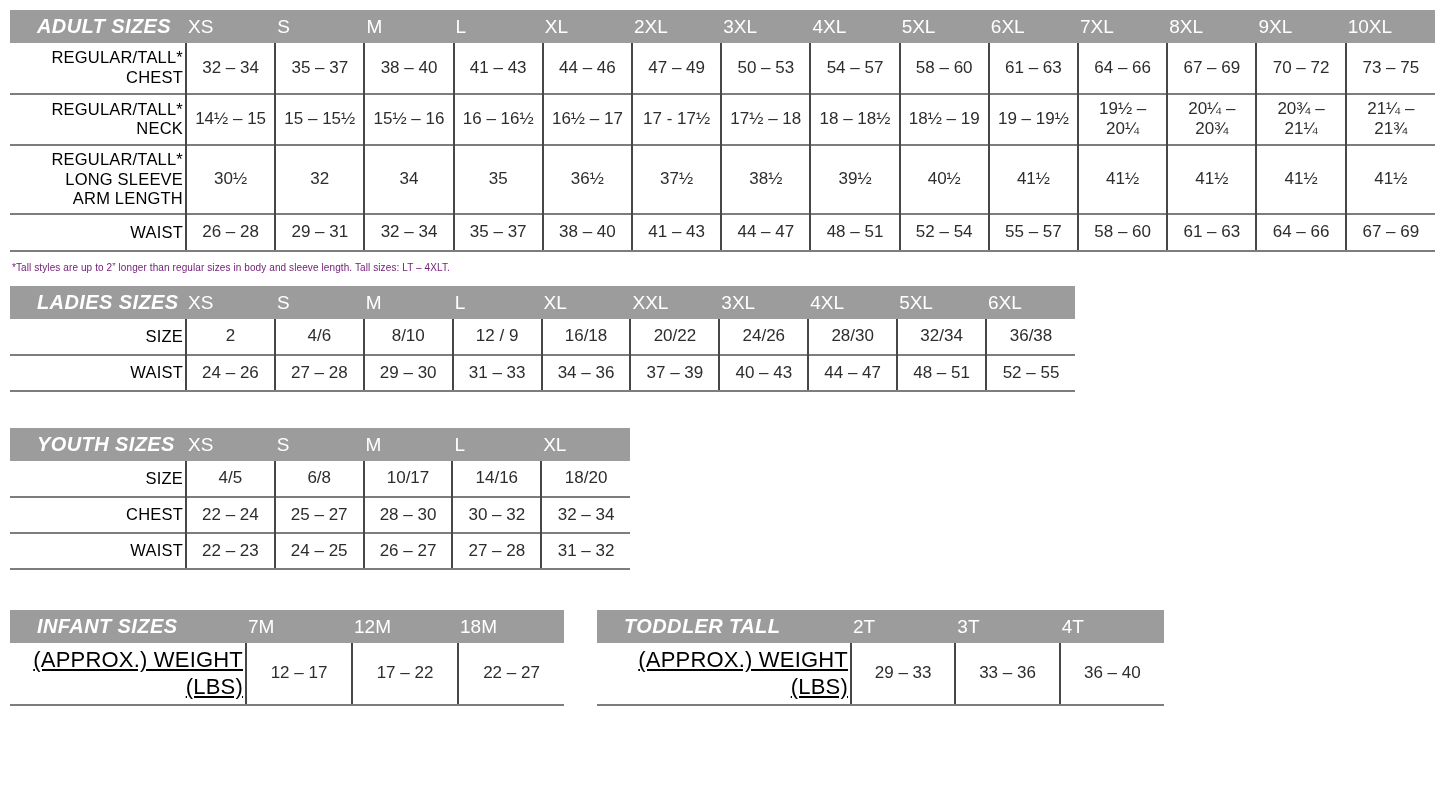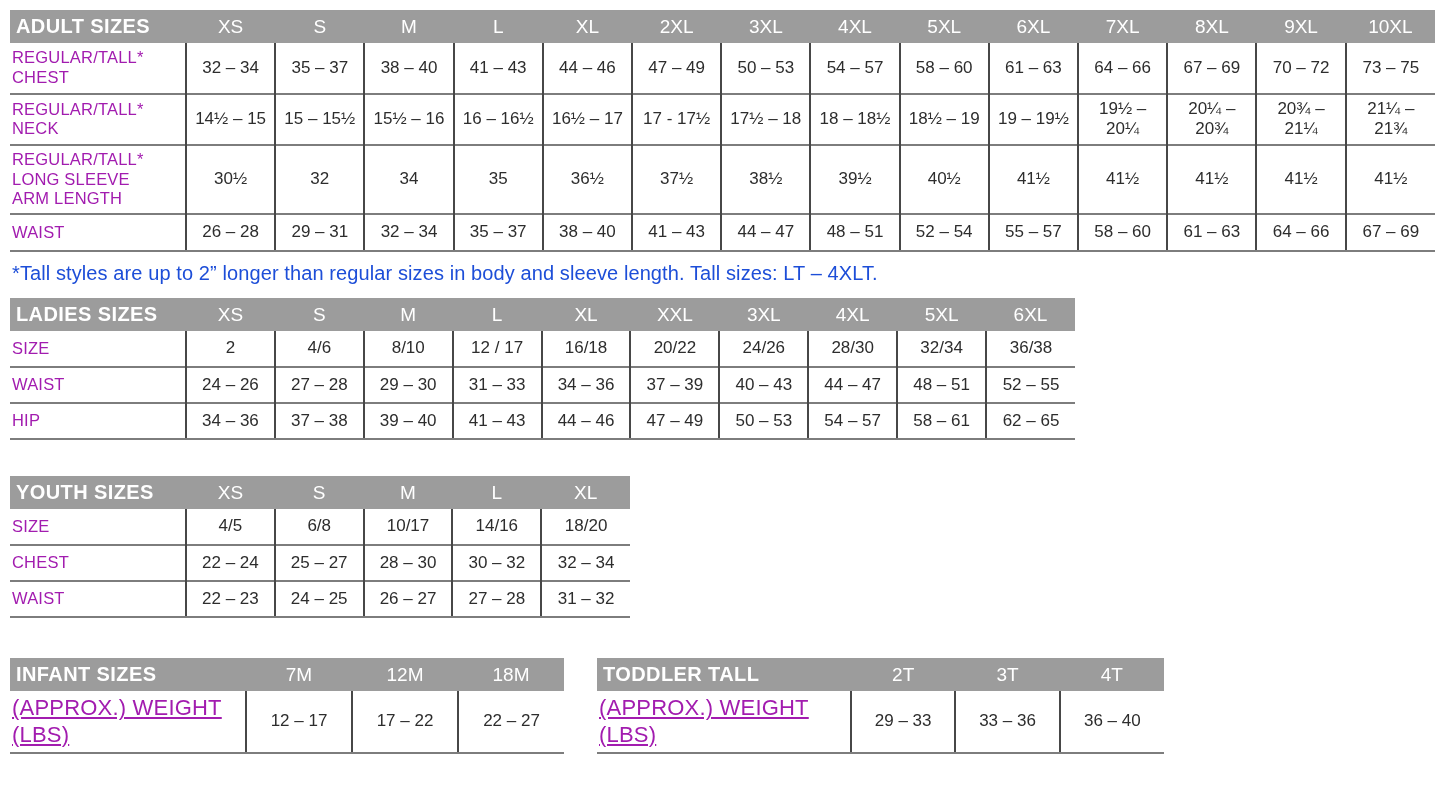--- a/index.html
+++ b/index.html
@@ -9,37 +9,37 @@
     -webkit-font-smoothing:antialiased;
   }
   .page { padding:10px 10px 0 10px; }
 
   table.sz { border-collapse:collapse; table-layout:fixed; }
 
   
   .sz thead th {
     background:#9c9c9c; color:#ffffff; height:33px;
     font-weight:400; font-size:19px; padding:0 2px;
-    vertical-align:middle; text-align:center;
+    vertical-align:middle; text-align:left;
   }
   .sz thead th.title {
-    text-align:left; padding-left:6px;
-    font-weight:700; font-size:20px; letter-spacing:0.4px;
+    text-align:left; padding-left:27px;
+    font-weight:700; font-size:20px; letter-spacing:0.4px;font-style:italic;
   }
 
   
   .sz td {
     text-align:center; vertical-align:middle;
     font-size:17px; color:#2d2d2d; line-height:1.2;
     border-left:2px solid #474747;
     padding:4px 2px; white-space:pre-line;
   }
   .sz td.lbl {
-    text-align:left; border-left:none; padding-left:2px;
-    font-size:16.5px; color:#a21caf; letter-spacing:0.2px;
+    text-align:right; border-left:none; padding-left:2px;
+    font-size:16.5px; color:#000000; letter-spacing:0.2px;
   }
   .sz tbody tr + tr td { border-top:2px solid #7d7d7d; }
   .sz tbody tr:last-child td { border-bottom:2px solid #7d7d7d; }
 
   
   .tbl-adult   { width:1425px; }
   .tbl-adult   col.c-lbl { width:176px; }
   .tbl-adult   tbody tr:nth-child(1) { height:51px; }
   .tbl-adult   tbody tr:nth-child(2) { height:47px; }
   .tbl-adult   tbody tr:nth-child(3) { height:68px; }
@@ -56,21 +56,21 @@
   .tbl-infant  { width:554px; }
   .tbl-infant  col.c-lbl { width:236px; }
   .tbl-infant  tbody tr { height:37px; }
   .tbl-infant  td.lbl, .tbl-toddler td.lbl { font-size:22px;text-decoration:underline; }
 
   .tbl-toddler { width:567px; }
   .tbl-toddler col.c-lbl { width:254px; }
   .tbl-toddler tbody tr { height:37px; }
 
   .footnote {
-    margin:10px 0 0 2px; font-size:20px; color:#1d4ed8; letter-spacing:0.1px;
+    margin:10px 0 0 2px; font-size:10px; color:#701a75; letter-spacing:0.1px;
   }
 
   .bottom-row { display:flex; gap:33px; margin-top:40px; align-items:flex-start; }
 </style>
 </head>
 <body>
 
 <div class="page">
   <div>
       <table class="sz tbl-adult">
@@ -220,53 +220,40 @@
             <th>5XL</th>
             <th>6XL</th>
           </tr>
         </thead>
         <tbody>
           <tr>
             <td class="lbl">SIZE</td>
             <td>2</td>
             <td>4/6</td>
             <td>8/10</td>
-            <td>12 / 17</td>
+            <td>12 / 9</td>
             <td>16/18</td>
             <td>20/22</td>
             <td>24/26</td>
             <td>28/30</td>
             <td>32/34</td>
             <td>36/38</td>
           </tr>
           <tr>
             <td class="lbl">WAIST</td>
             <td>24 – 26</td>
             <td>27 – 28</td>
             <td>29 – 30</td>
             <td>31 – 33</td>
             <td>34 – 36</td>
             <td>37 – 39</td>
             <td>40 – 43</td>
             <td>44 – 47</td>
             <td>48 – 51</td>
             <td>52 – 55</td>
-          </tr>
-          <tr>
-            <td class="lbl">HIP</td>
-            <td>34 – 36</td>
-            <td>37 – 38</td>
-            <td>39 – 40</td>
-            <td>41 – 43</td>
-            <td>44 – 46</td>
-            <td>47 – 49</td>
-            <td>50 – 53</td>
-            <td>54 – 57</td>
-            <td>58 – 61</td>
-            <td>62 – 65</td>
           </tr>
         </tbody>
       </table>
     </div>
   <div>
       <table class="sz tbl-youth">
         <colgroup>
           <col class="c-lbl">
           <col>
           <col>

